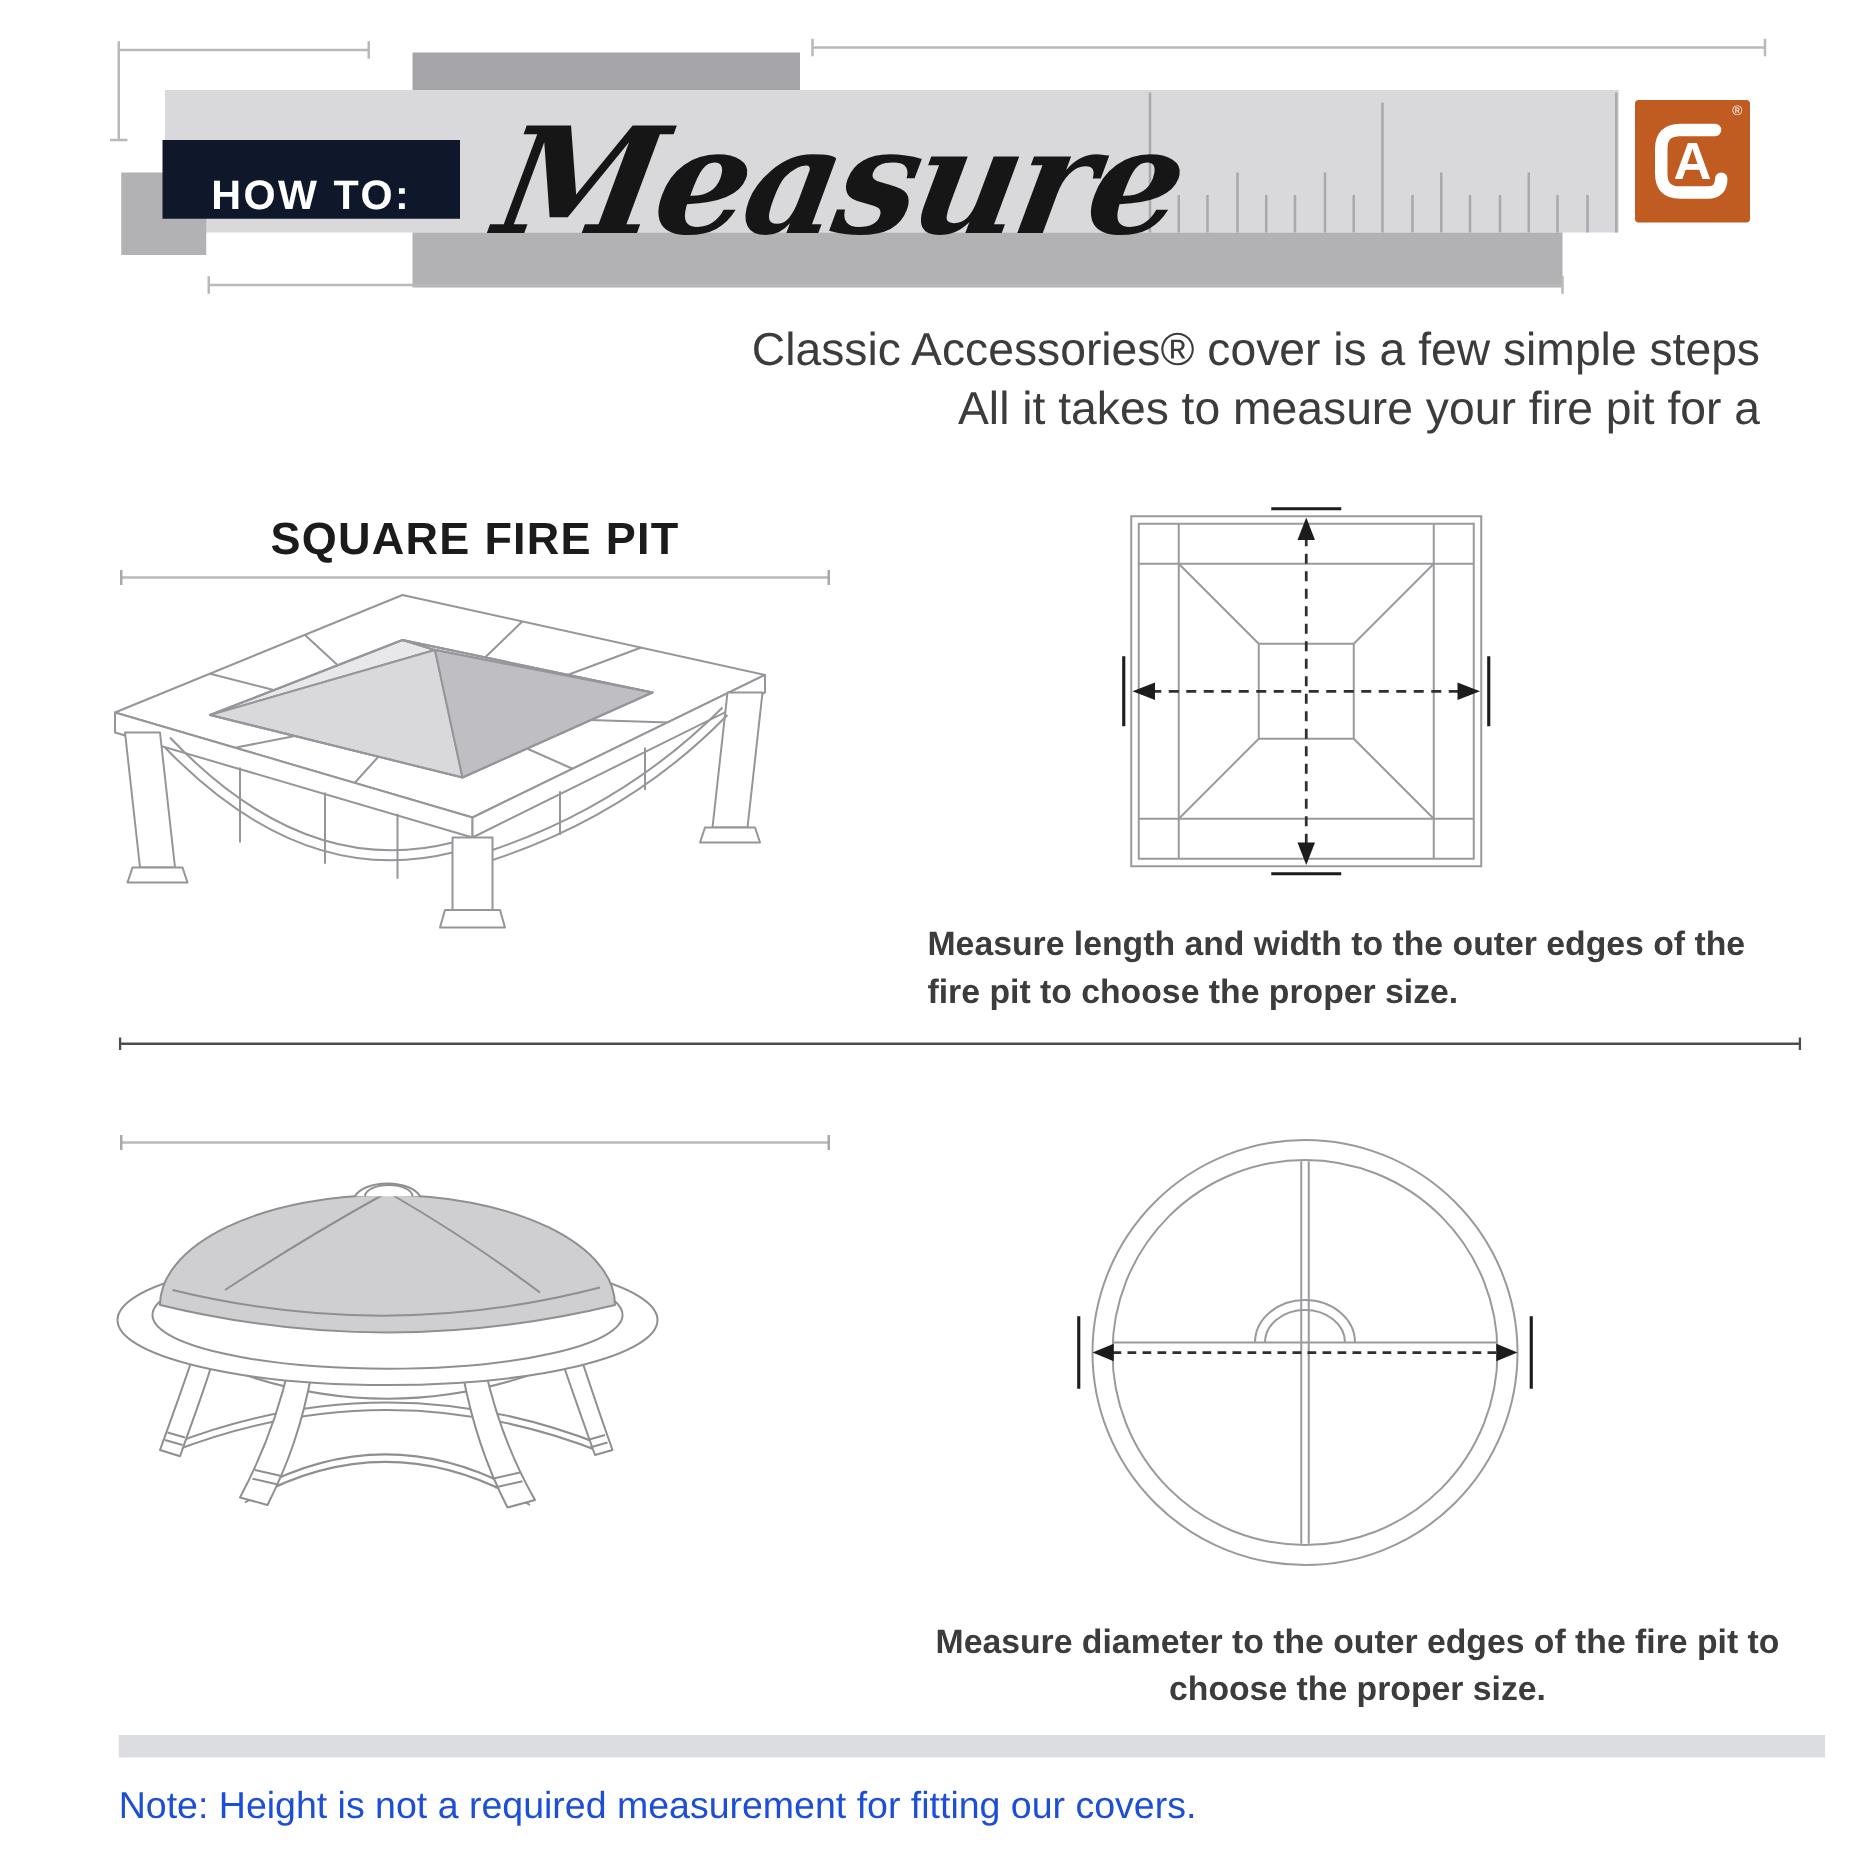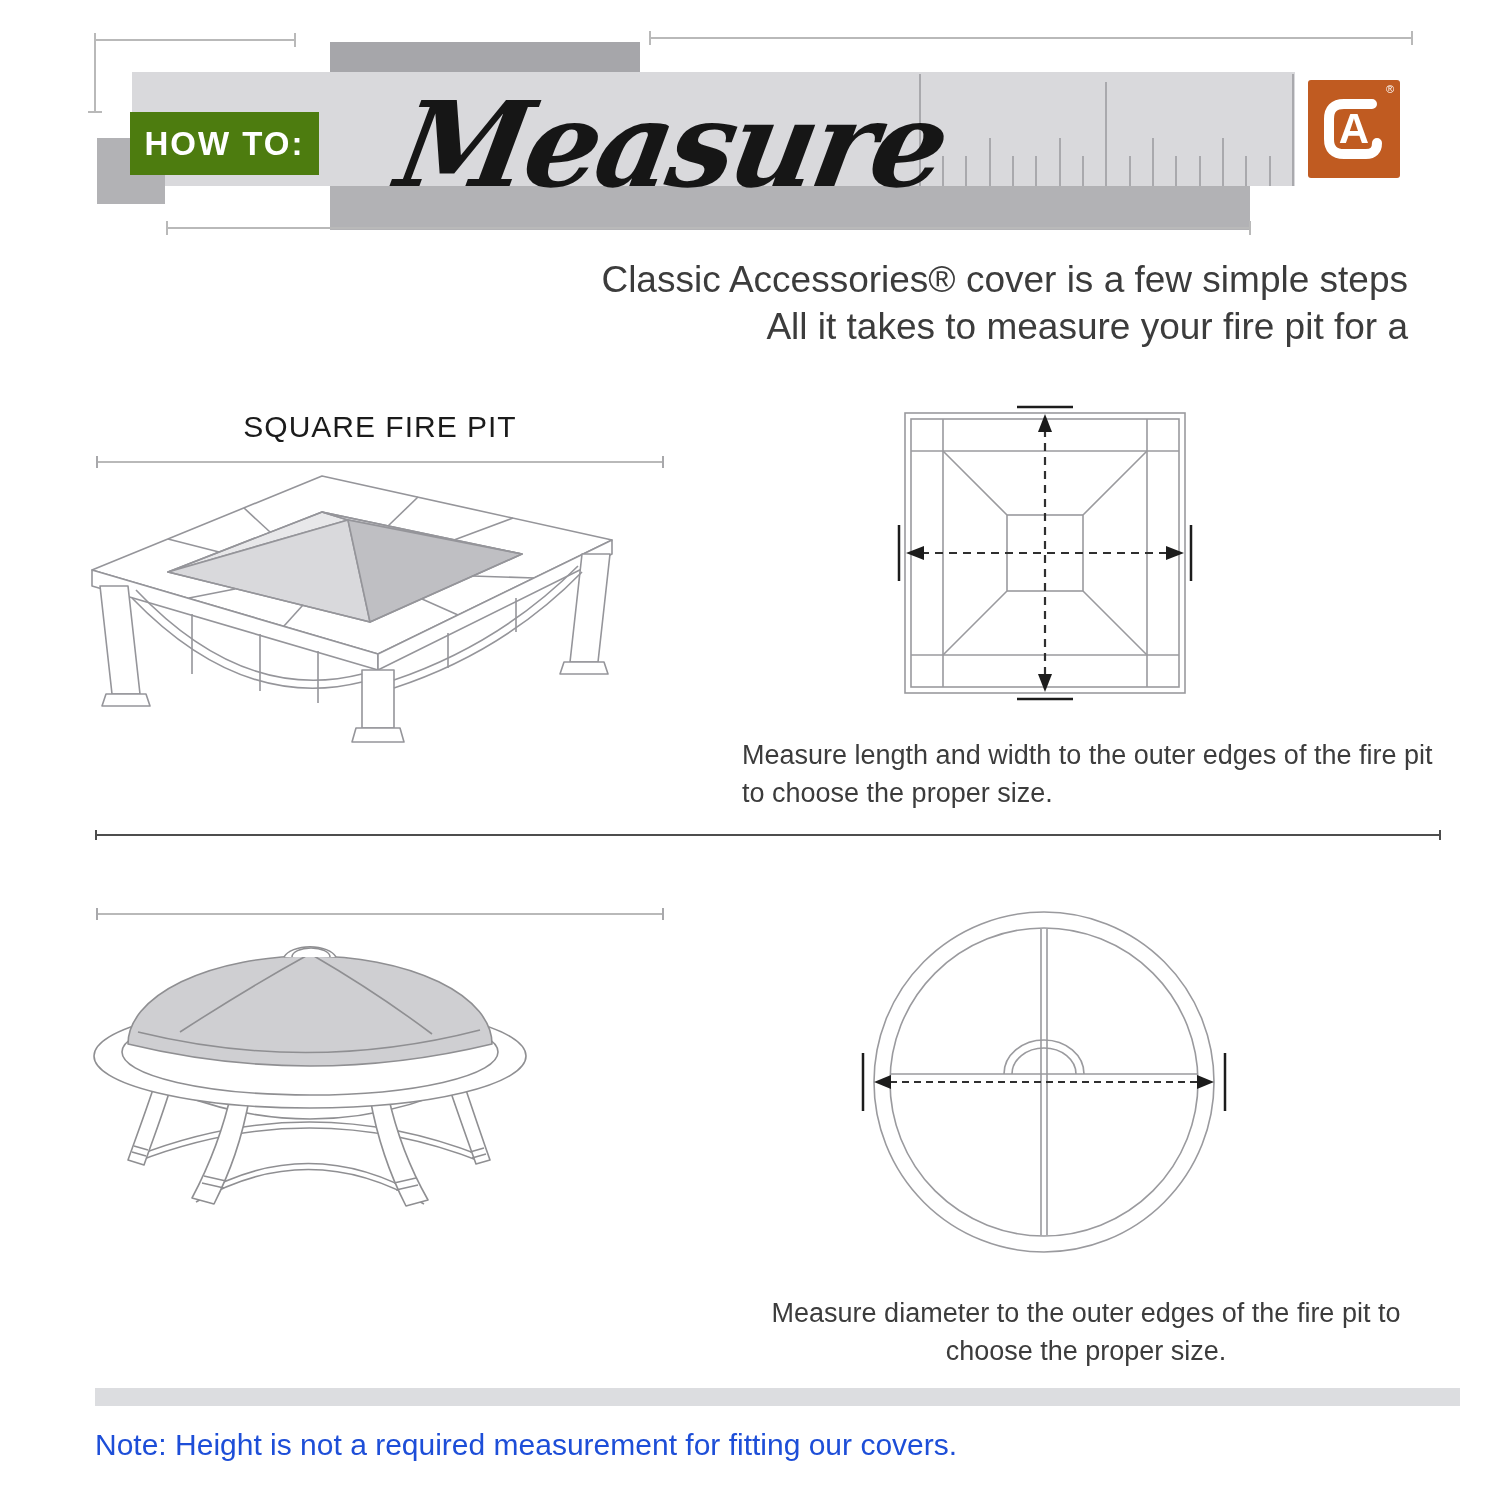--- a/index.html
+++ b/index.html
@@ -5,35 +5,35 @@
   html,body{margin:0;padding:0;background:#fff;}
   #canvas{position:relative;width:1500px;height:1500px;background:#ffffff;overflow:hidden;
           font-family:"Liberation Sans",sans-serif;color:#3d3d3d;}
   .abs{position:absolute;}
 
   
   .rect-top{left:330px;top:42px;width:310px;height:33px;background:#a6a6aa;}
   .banner{left:132px;top:72px;width:1163px;height:114px;background:#d9d9dc;}
   .rect-left{left:97px;top:138px;width:68px;height:66px;background:#b2b2b5;}
   .band-bottom{left:330px;top:186px;width:920px;height:44px;background:#b2b2b5;}
-  .howto-box{left:130px;top:112px;width:189px;height:63px;background:#4d7c0f;
-             display:flex;align-items:center;justify-content:center;}
+  .howto-box{left:130px;top:112px;width:238px;height:63px;background:#0f172a;
+             display:flex;align-items:flex-end;justify-content:center;}
   .howto-text{color:#ffffff;font-weight:bold;font-size:33px;letter-spacing:2px;}
   .measure-title{left:400px;top:70px;width:530px;height:150px;text-align:center;
                  font-family:"DejaVu Serif",serif;font-style:italic;font-weight:bold;
                  font-size:118px;line-height:150px;color:#161616;transform:skewX(-10deg);
                  letter-spacing:-4px;}
   .logo{left:1308px;top:80px;width:92px;height:98px;background:#c05b21;border-radius:3px;}
   .logo-reg{position:absolute;right:6px;top:4px;color:#ffffff;font-size:11px;line-height:11px;}
 
   
   .intro{left:528px;top:256px;width:880px;text-align:right;font-size:37px;line-height:47px;color:#3c3c3c;}
-  .sec-heading{width:570px;left:95px;text-align:center;font-weight:normal;font-size:30px;
+  .sec-heading{width:570px;left:95px;text-align:center;font-weight:bold;font-size:36px;
                letter-spacing:1px;color:#1b1b1b;}
-  .caption{font-size:27px;line-height:38px;color:#3c3c3c;}
+  .caption{font-size:27px;line-height:38px;color:#3c3c3c;font-weight:bold;}
   .note{left:95px;top:1428px;font-size:30px;color:#1d4ed8;}
   .footer-bar{left:95px;top:1388px;width:1365px;height:18px;background:#dcdde0;}
 </style>
 </head>
 <body>
 
 <div id="canvas">
 
   <div class="abs rect-top"></div>
   <div class="abs banner"></div>

